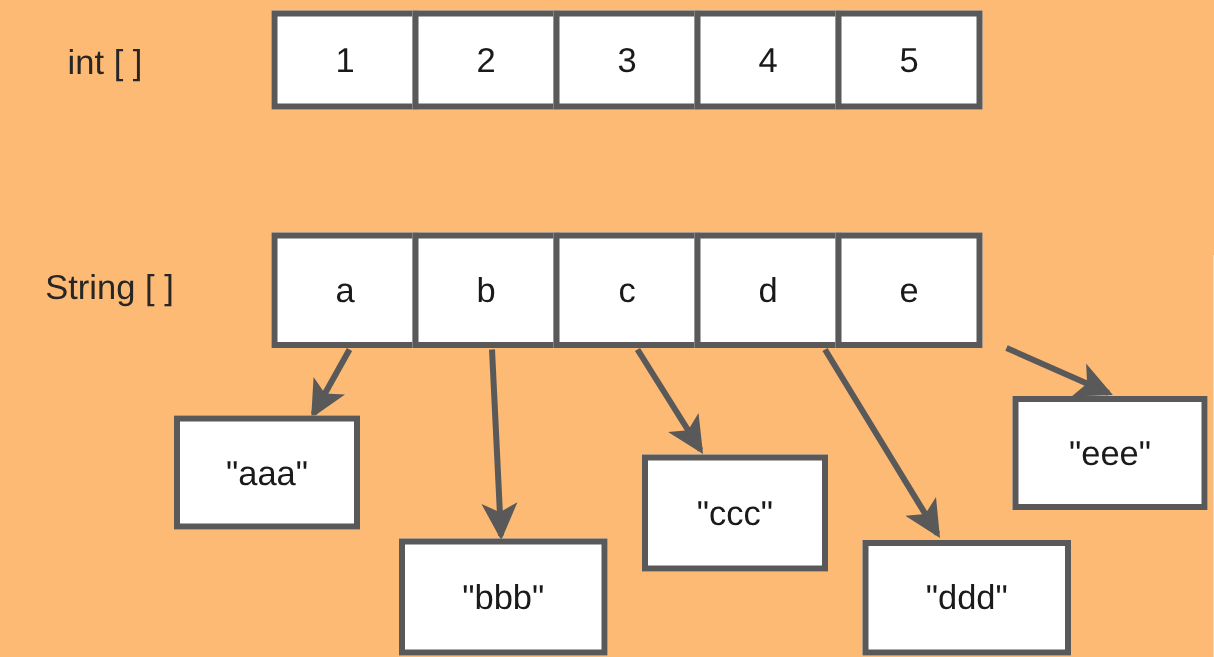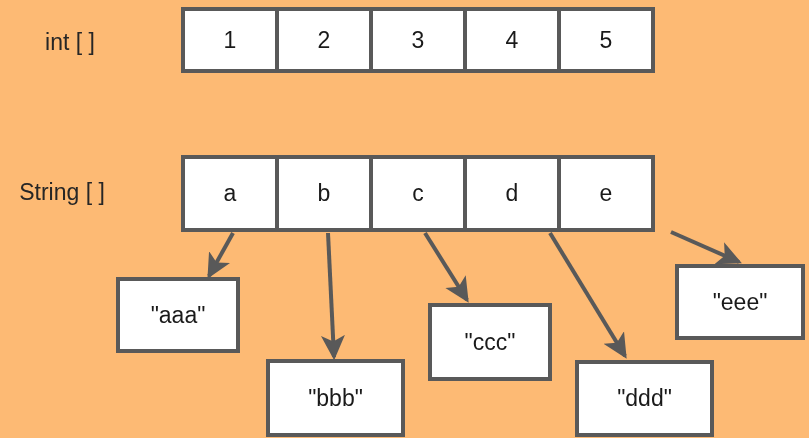--- a/index.html
+++ b/index.html
@@ -19,21 +19,21 @@
   .row-label {
     position: absolute;
     color: #262626;
     font-size: 23px;
     line-height: 1;
     white-space: nowrap;
     transform: translate(-50%, -50%);
     text-align: center;
   }
   #label-int   { left: 70px;  top: 42px;  }
-  #label-string{ left: 62px;  top: 192px; }
+  #label-string{ left: 73px;  top: 192px; }
 
   .array-row {
     position: absolute;
     display: flex;
   }
   #int-array    { left: 181px; top: 7px;   }
   #string-array { left: 181px; top: 155px; }
 
   .cell {
     box-sizing: border-box;

